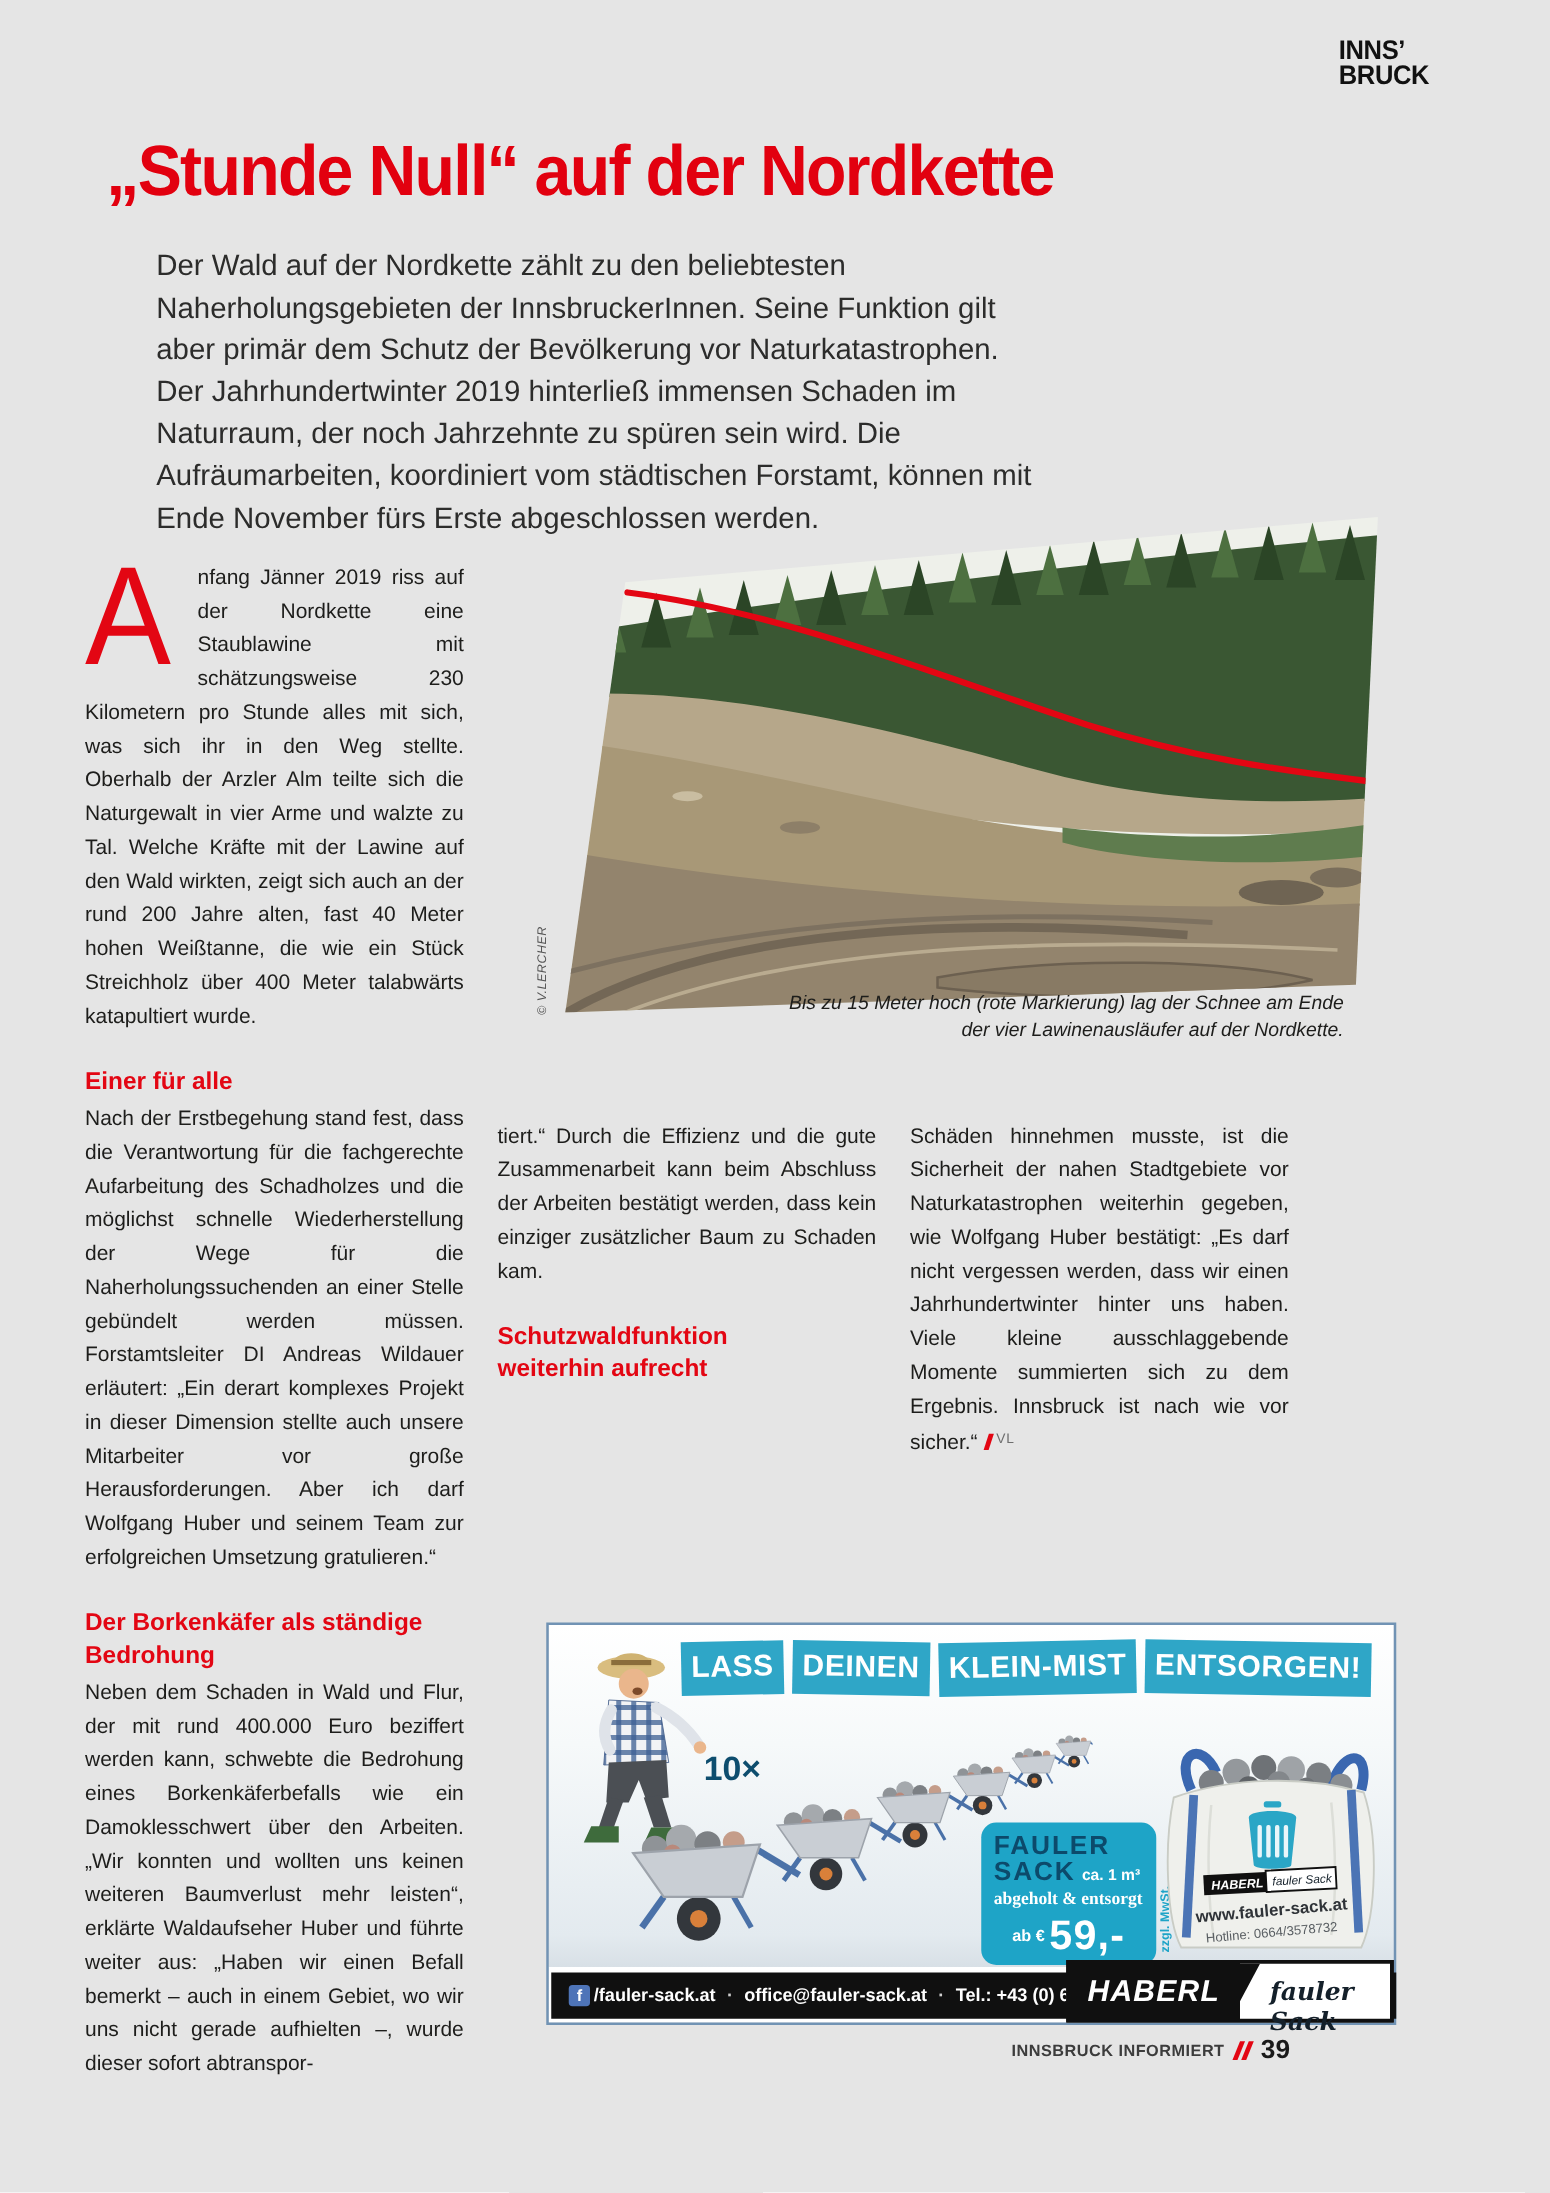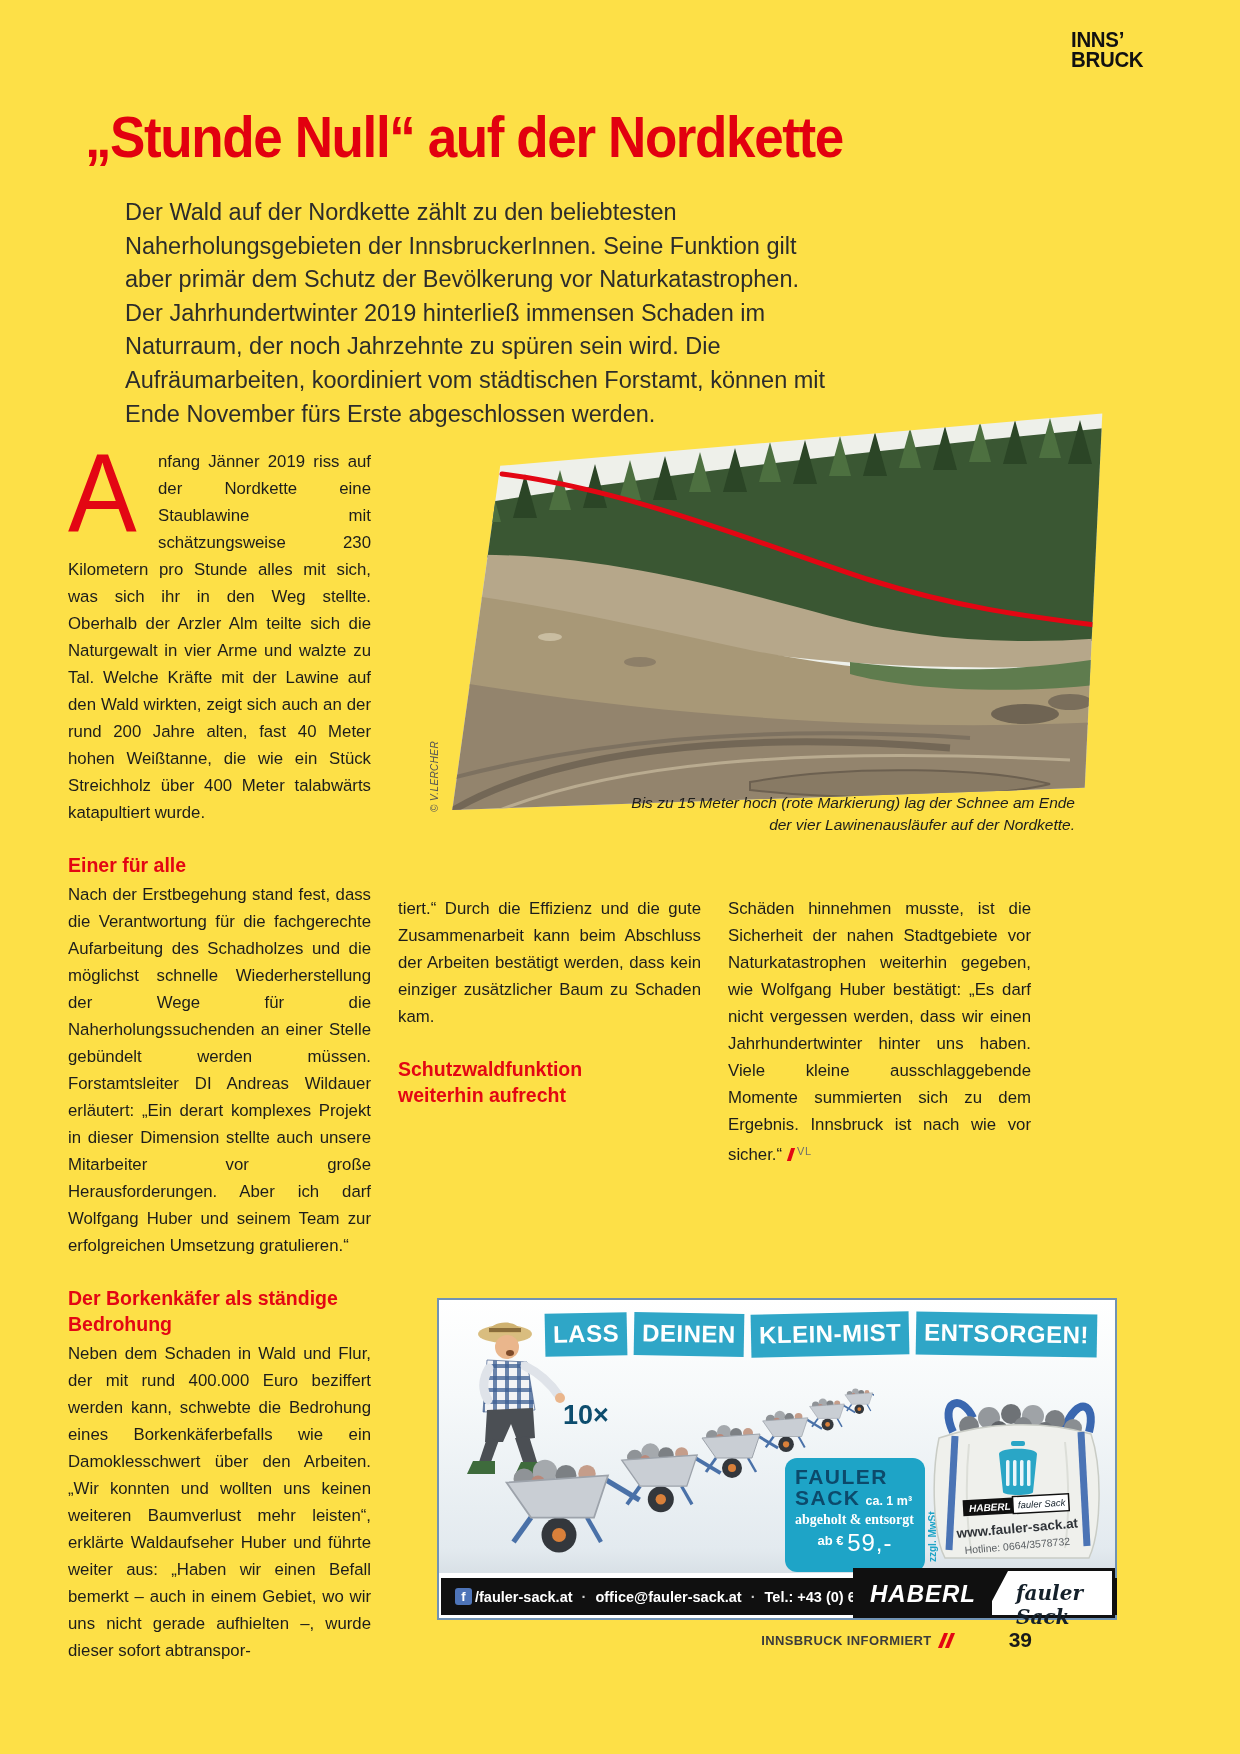--- a/index.html
+++ b/index.html
@@ -1,18 +1,18 @@
 <!DOCTYPE html>
 <html lang="de"><head>
 <meta charset="utf-8">
 <style>
   * { margin:0; padding:0; box-sizing:border-box; }
   html,body { background:#ffffff; }
   body { font-family:"Liberation Sans", sans-serif; }
-  .page { position:relative; width:1240px; height:1754px; background:#fde047; overflow:hidden; margin:0 auto; }
+  .page { position:relative; width:1240px; height:1754px; background:#e5e5e5; overflow:hidden; margin:0 auto; }
 
   
   .logo { position:absolute; left:1071px; top:30px; font-weight:800; font-size:21.5px; line-height:20px;
           color:#111; letter-spacing:-0.3px; transform:scaleX(.95); transform-origin:left top; }
 
   
   .headline { position:absolute; left:85px; top:104px; font-size:57px; font-weight:700; color:#e2000f;
               letter-spacing:-1.5px; white-space:nowrap; transform:scaleX(.93); transform-origin:left top; }
   .lead { position:absolute; left:125px; top:196px; width:706px; font-size:23.5px; line-height:33.6px;
           color:#2c2c2b; }
@@ -52,21 +52,21 @@
   .ad-man { position:absolute; left:14px; top:12px; }
   .ad-chain { position:absolute; left:55px; top:66px; }
   .ad-qty { position:absolute; left:124px; top:100px; font-size:27px; font-weight:800; color:#0d4d6e; }
   .offer { position:absolute; left:346px; top:158px; width:140px; height:114px; background:#1ea4c7;
            border-radius:12px; padding:8px 10px 6px; z-index:5; color:#fff; }
   .offer .b1,.offer .b2 { color:#0c4a6b; font-weight:800; font-size:21px; line-height:21px; letter-spacing:1.5px; }
   .offer .size { color:#fff; font-weight:700; font-size:12.5px; letter-spacing:0; margin-left:5px; }
   .offer .service { font-size:14px; font-weight:700; margin-top:3px; white-space:nowrap;font-family:Liberation Serif, serif; }
   .offer .priceline { text-align:center; margin-top:1px; }
   .offer .pfx { font-size:13px; font-weight:700; vertical-align:6px; }
-  .offer .price { font-size:24px; font-weight:400; letter-spacing:1px; }
+  .offer .price { font-size:33px; font-weight:700; letter-spacing:1px; }
   .ad-vat { position:absolute; left:488px; top:262px; transform:rotate(-90deg); transform-origin:0 0;
             font-size:10px; color:#1ea4c7; font-weight:700; white-space:nowrap; }
   .ad-sack { position:absolute; left:486px; top:84px; z-index:2; }
   .ad-bar { position:absolute; left:2px; top:278px; width:676px; height:37px; background:#101010; z-index:4;
             display:flex; align-items:center; gap:9px; padding:0 14px; color:#fff; font-size:14.5px; font-weight:700; }
   .fb-icon { display:inline-flex; align-items:center; justify-content:center; width:17px; height:17px;
              background:#4e74b8; color:#fff; border-radius:3px; font-size:13px; font-weight:700; }
   .ad-bar .sep { color:#cfcfcf; }
   .haberl-logo { position:absolute; left:414px; top:268px; height:50px; display:flex; z-index:6;
                  background:#101010; border:3px solid #101010; }
@@ -75,21 +75,21 @@
   .haberl-white { position:relative; background:#fff; color:#14202a; font-family:"DejaVu Serif", serif;
                   font-style:italic; font-weight:700; font-size:20px; padding:10px 18px 0 24px; }
   .haberl-white::before { content:""; position:absolute; left:0; top:0; width:0; height:0;
                           border-left:16px solid #101010; border-bottom:30px solid transparent; }
 
   
   .page-footer { position:absolute; right:208px; top:1628px; display:flex; align-items:center; gap:9px; }
   .page-footer .flabel { font-size:13px; font-weight:700; color:#3c3c3c; letter-spacing:.4px; }
   .fslashes { display:flex; gap:3px; }
   .fslash { width:4px; height:15px; background:#e30613; transform:skewX(-22deg); }
-  .page-footer .fnum { font-size:21px; font-weight:700; color:#1a1a1a;margin-left:48px; }
+  .page-footer .fnum { font-size:21px; font-weight:700; color:#1a1a1a; }
 </style>
 </head>
 <body>
 
 <div class="page">
 
   <div class="logo">
     <div>INNS’</div>
     <div>BRUCK</div>
   </div>

